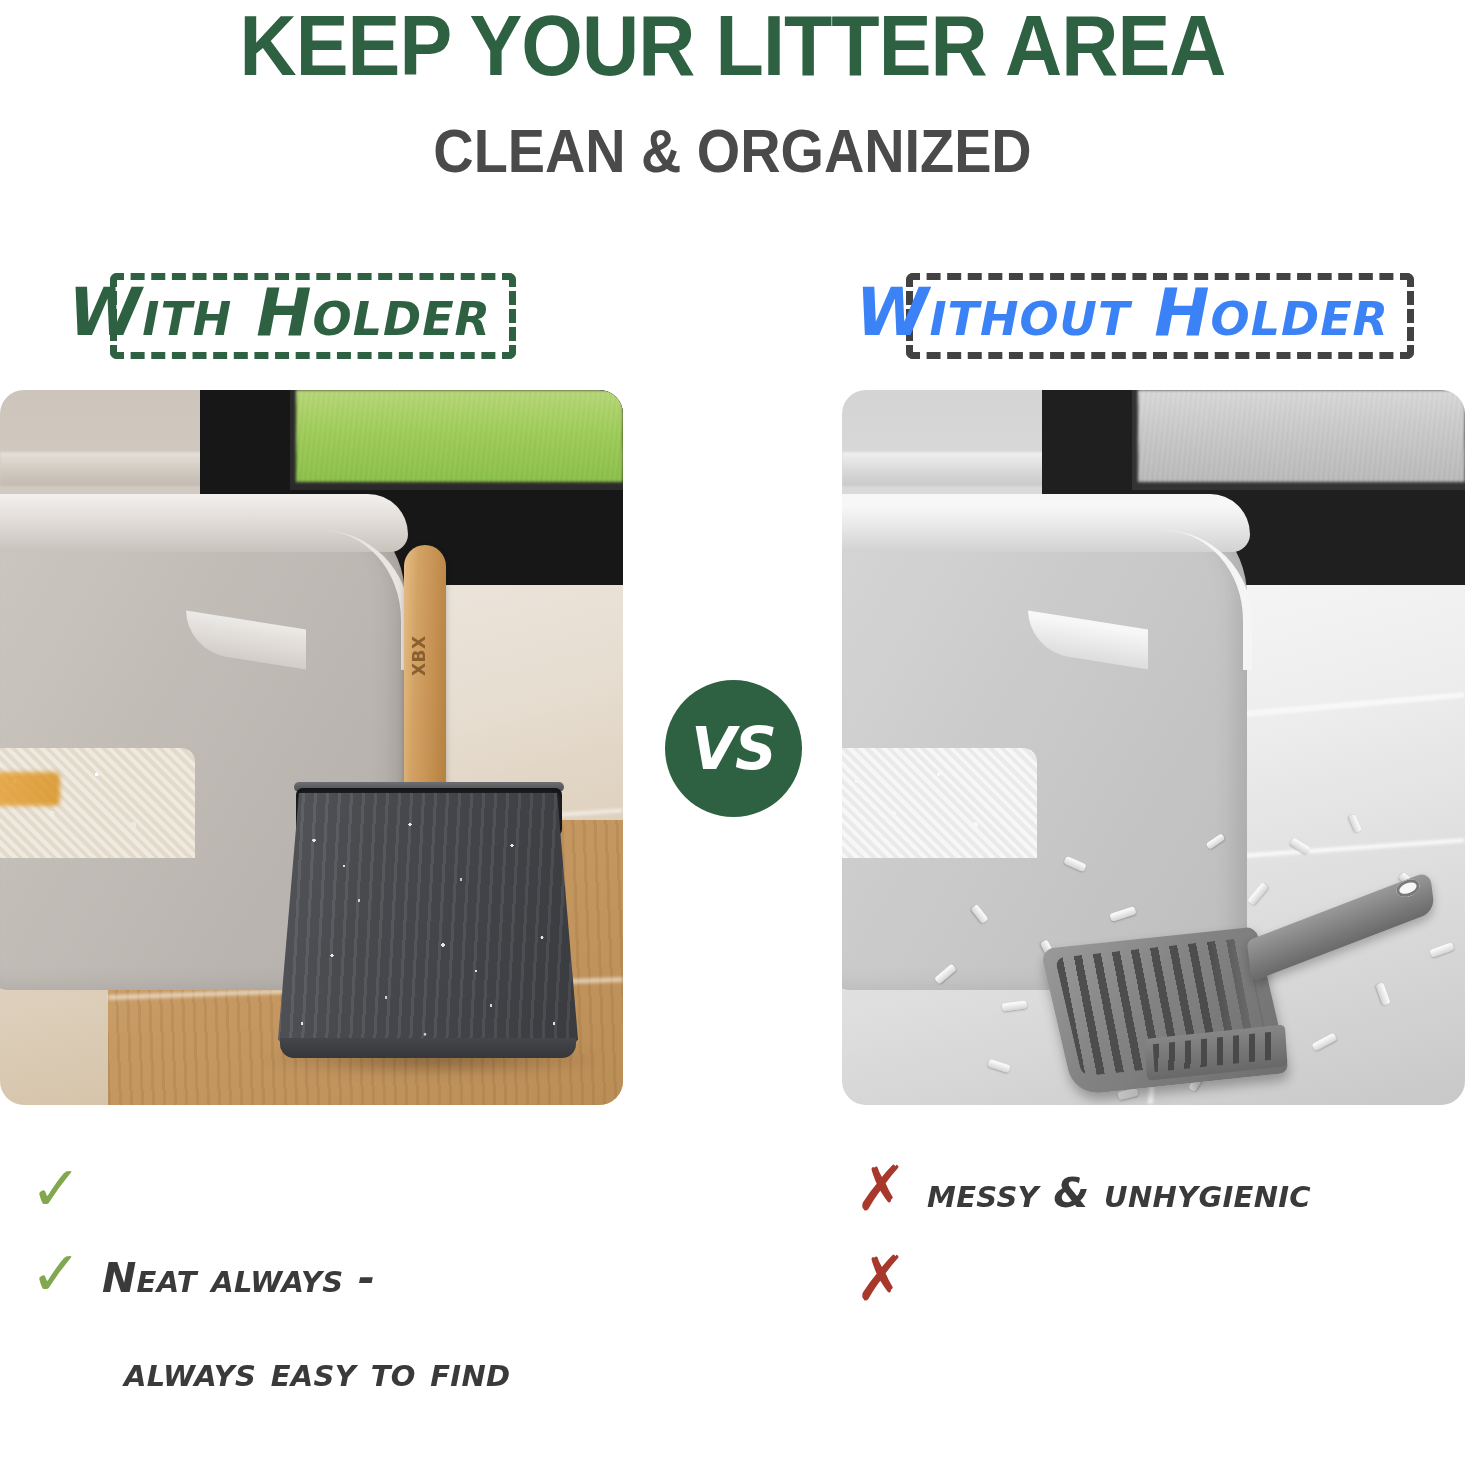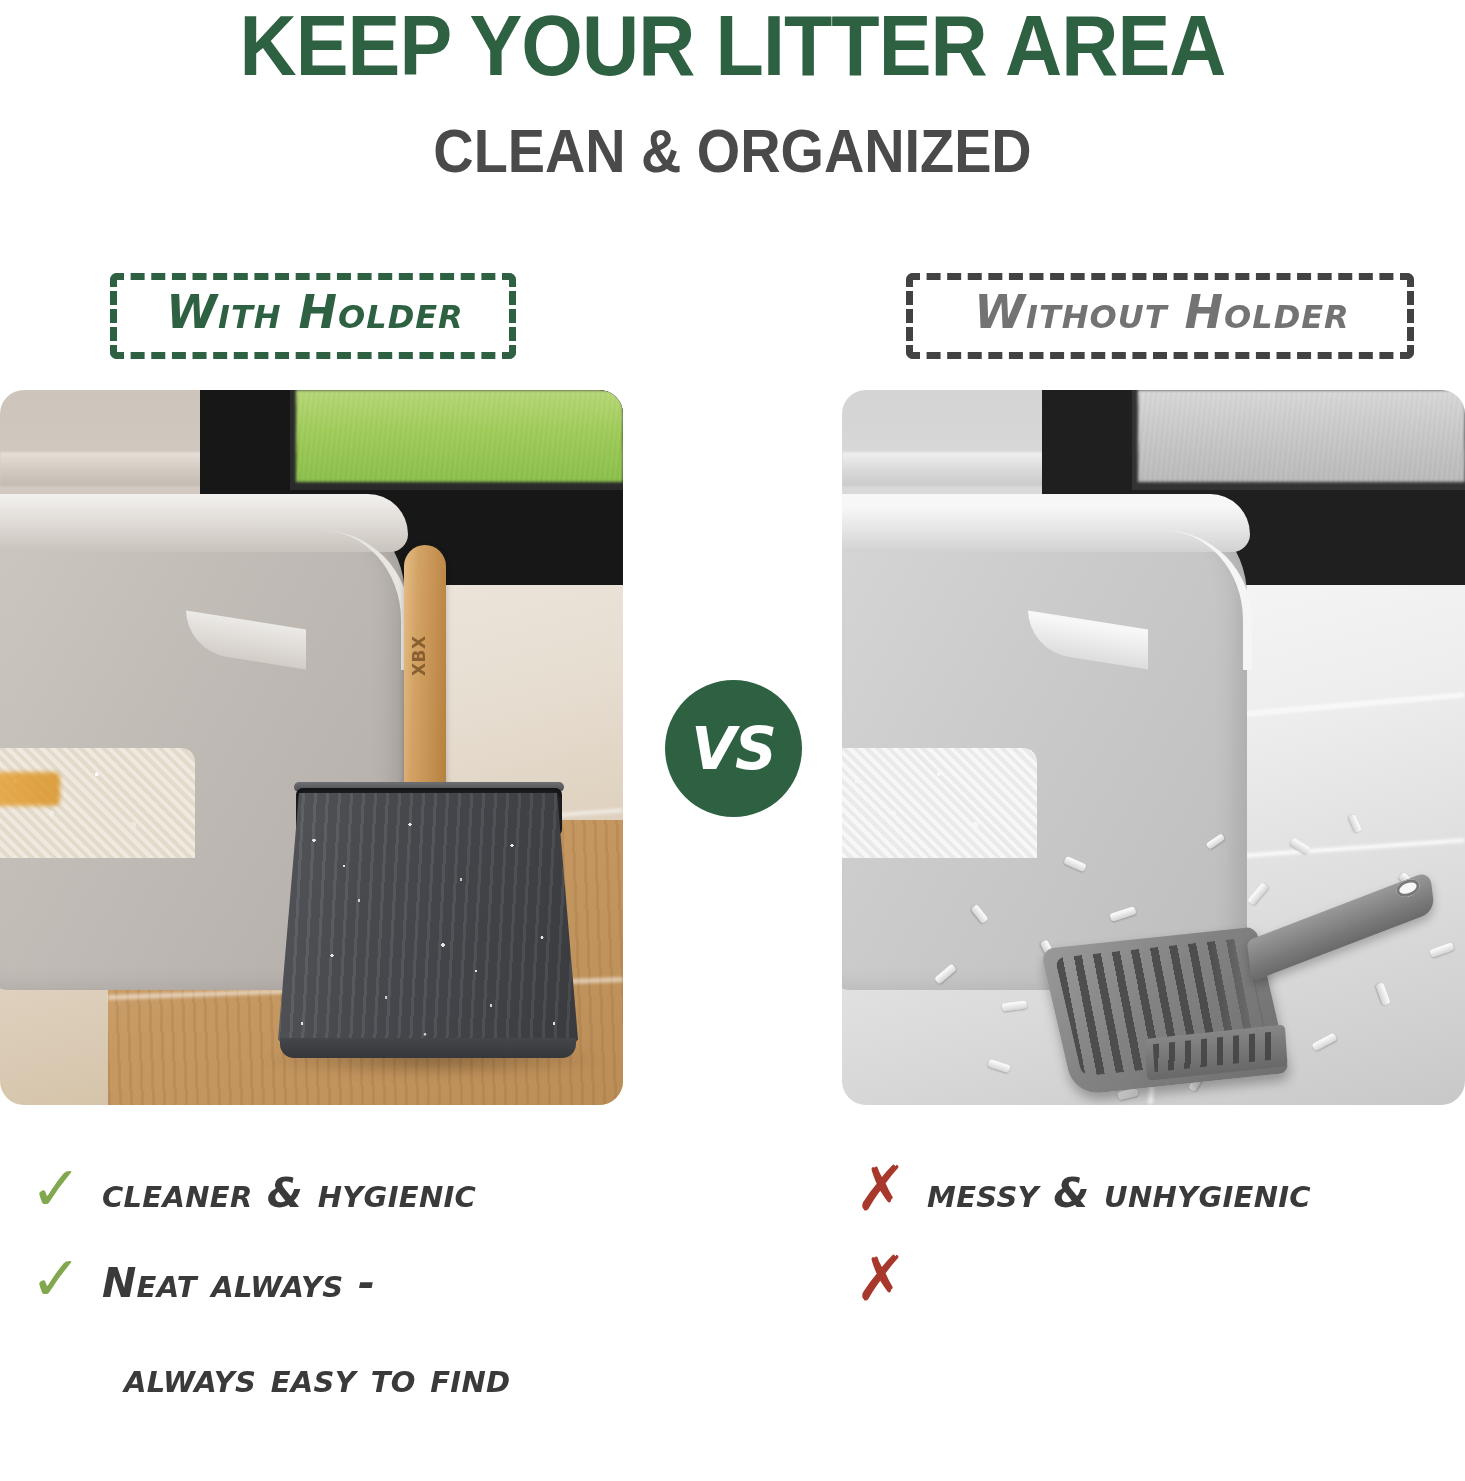--- a/index.html
+++ b/index.html
@@ -44,48 +44,48 @@
     color: #4a4a4a;
     transform: scaleX(0.90);
     white-space: nowrap;
   }
 
   
   .badge {
     position: absolute;
     display: flex;
     align-items: center;
-    justify-content: center;
+    justify-content: flex-end;
     border-style: dashed;
     border-width: 7px;
     border-radius: 7px;
     font-family: "DejaVu Sans", sans-serif;
     font-weight: 700;
     font-style: italic;
-    font-size: 46px;
+    font-size: 66px;
     letter-spacing: 1px;
     font-variant: small-caps;
     white-space: nowrap;
     padding: 4px 18px 12px 22px;
   }
   .badge-with {
     left: 110px;
     top: 273px;
     width: 406px;
     height: 86px;
     border-color: #2d6142;
     color: #2d6142;
   }
   .badge-without {
     left: 906px;
     top: 273px;
     width: 508px;
     height: 86px;
     border-color: #424242;
-    color: #737373;
+    color: #3b82f6;
   }
 
   
   .photo {
     position: absolute;
     top: 390px;
     width: 623px;
     height: 715px;
     border-radius: 24px;
     overflow: hidden;
@@ -455,21 +455,20 @@
   </div>
 </div>
 
 <div class="vs-badge">VS</div>
 
 <div class="bullets bullets-left">
 
   <div class="bullet-row">
     <span class="bullet-mark mark-check">✓</span>
     <span class="bullet-text">
-      <span class="l2">cleaner &amp; hygienic</span>
     </span>
   </div>
 
   <div class="bullet-row">
     <span class="bullet-mark mark-check">✓</span>
     <span class="bullet-text">
       <span>Neat always -</span>
       <span class="l2 indent-1">always easy to find</span>
     </span>
   </div>

